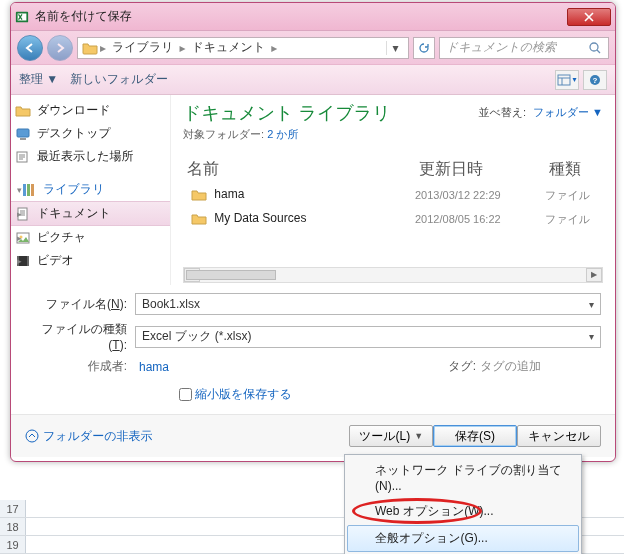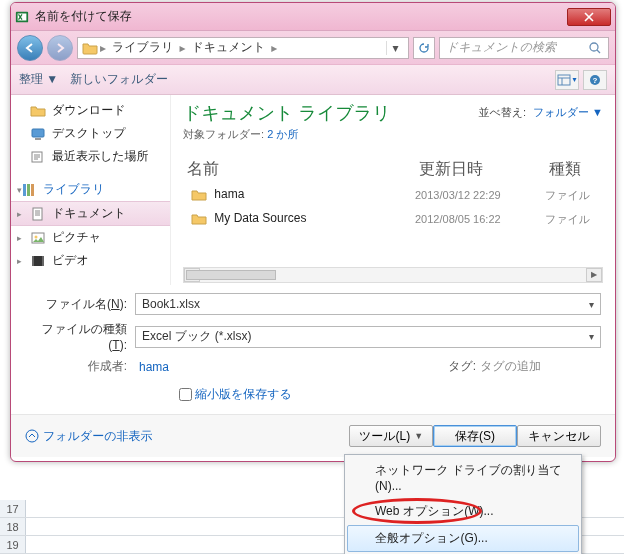--- a/index.html
+++ b/index.html
@@ -39,21 +39,21 @@
   .toolbar {
     height:30px; background: linear-gradient(#fbeaf2,#f3d8e7);
     display:flex; align-items:center; padding: 0 8px; gap:12px; font-size:12px; color:#3a5a7a;
     border-bottom:1px solid #e0c0d0;
   }
   .toolbar .split { margin-left:auto; display:flex; gap:4px;}
   .toolbar .smallbtn { width:24px; height:20px; border:1px solid #ccc; background:#f4f4f4; display:flex; align-items:center; justify-content:center; font-size:10px; color:#1565c0;}
 
   .main { display:flex; height: 190px; background:#fff; }
   .nav { width:160px; border-right:1px solid #eee; font-size:12px; padding:4px 0; overflow:hidden;}
-  .nav .item { display:flex; align-items:center; padding:3px 6px 3px 19px; gap:6px; position:relative; color:#222;}
+  .nav .item { display:flex; align-items:center; padding:3px 6px 3px 4px; gap:6px; position:relative; color:#222;}
   .nav .icon { width:16px; height:16px; display:inline-block; }
   .nav .group { font-weight:normal; color:#1565c0; padding-left:10px;}
   .nav .selected { background: linear-gradient(#f7e7f0,#f1d6e6); border-top:1px solid #e6c6d8; border-bottom:1px solid #e6c6d8;}
   .nav .tri { position:absolute; left:6px; color:#888; font-size:9px; }
 
   .content { flex:1; padding:6px 10px 0 12px; position:relative; overflow:hidden;}
   .libtitle { color:#178a3a; font-size:18px; }
   .libsub { font-size:11px; color:#666; margin-top:2px;}
   .libsub a { color:#1565c0;text-align:right; }
   .sortbox { position:absolute; right:12px; top:10px; font-size:11px; color:#1565c0;}

